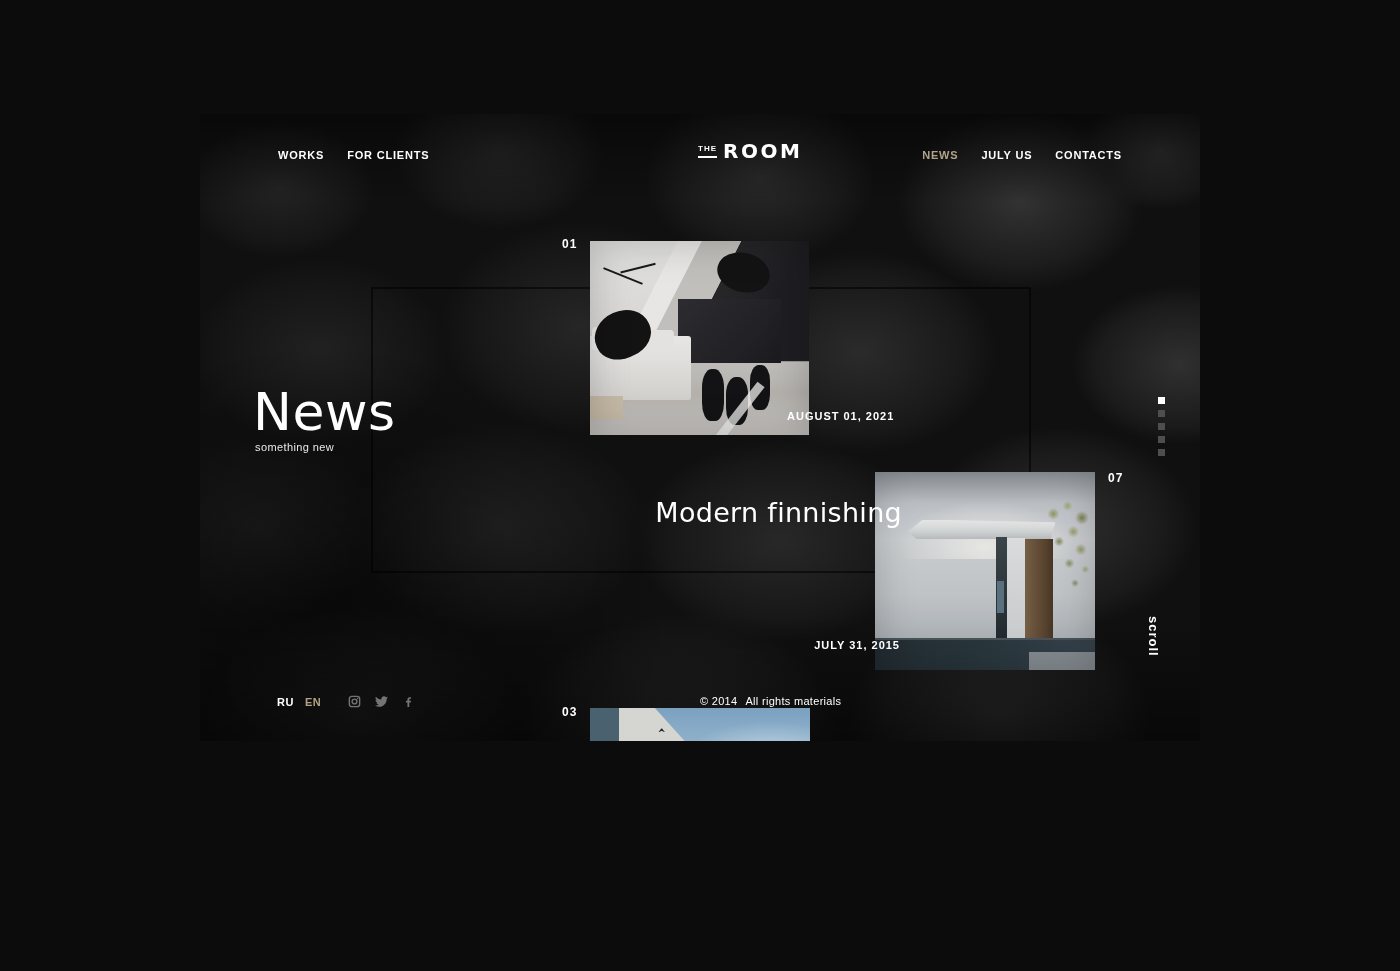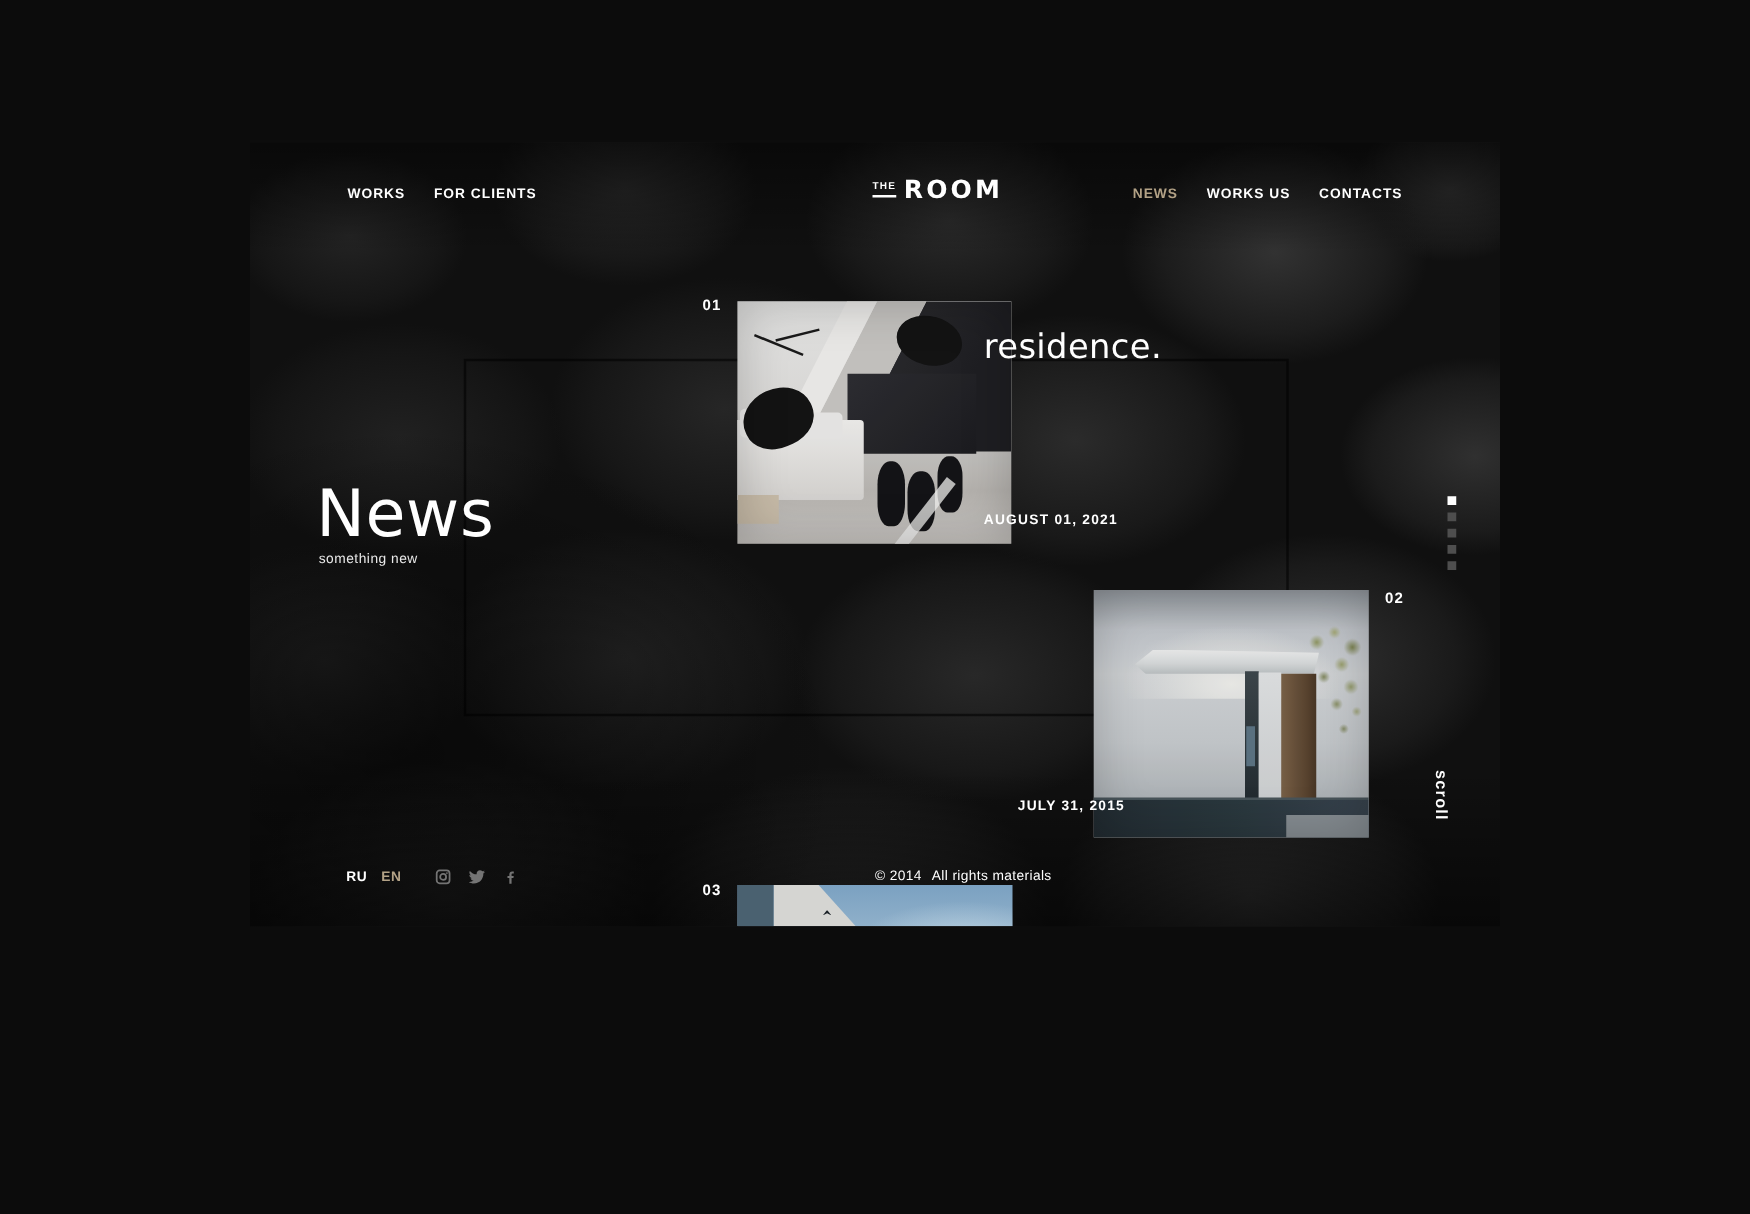--- a/index.html
+++ b/index.html
@@ -145,21 +145,21 @@
       <a href="#">FOR CLIENTS</a>
     </nav>
 
     <div class="logo">
       <span class="logo-the">THE</span>
       <span class="logo-room">ROOM</span>
     </div>
 
     <nav class="nav nav-right">
       <a href="#" class="accent">NEWS</a>
-      <a href="#">WORKS US</a>
+      <a href="#">JULY US</a>
       <a href="#">CONTACTS</a>
     </nav>
 
     <div class="hero">
       <h1>News</h1>
       <div class="sub">something new</div>
     </div>
 
     <span class="num" style="left:362px; top:123px;">01</span>
     <div class="thumb thumb1">
@@ -172,39 +172,39 @@
       <div class="abs t1-stool t1-s1"></div>
       <div class="abs t1-stool t1-s2"></div>
       <div class="abs t1-stool t1-s3"></div>
       <div class="abs t1-lamp"></div>
       <div class="abs t1-shade1"></div>
       <div class="abs t1-shade2"></div>
       <div class="abs t1-rug"></div>
       <div class="abs dim"></div>
     </div>
     <h2 class="news-title" style="left:587px; top:148px;">
-      <span style="display:block">residence.</span>
     </h2>
     <span class="news-date" style="left:587px; top:296px;">AUGUST 01, 2021</span>
 
-    <span class="num" style="left:908px; top:357px;">02</span>
+    <span class="num" style="left:908px; top:357px;">07</span>
     <div class="thumb thumb2">
       <div class="abs t2-glow"></div>
       <div class="abs t2-canopy"></div>
       <div class="abs t2-opening"></div>
       <div class="abs t2-window"></div>
       <div class="abs t2-innerwall"></div>
       <div class="abs t2-door"></div>
       <div class="abs t2-floorline"></div>
       <div class="abs t2-floor"></div>
       <div class="abs t2-pad"></div>
       <div class="abs t2-plant"></div>
       <div class="abs dim"></div>
     </div>
     <h2 class="news-title" style="left:382px; top:383px; width:320px; text-align:right;">
+      <span style="display:block">Modern finnishing</span>
     </h2>
     <span class="news-date" style="left:560px; top:525px; width:140px; text-align:right;">JULY 31, 2015</span>
 
     <span class="num" style="left:362px; top:591px;">03</span>
     <div class="thumb thumb3">
       <div class="abs t3-cloud"></div>
       <div class="abs t3-strip"></div>
       <div class="abs t3-building"></div>
       <div class="abs t3-bird"></div>
     </div>

